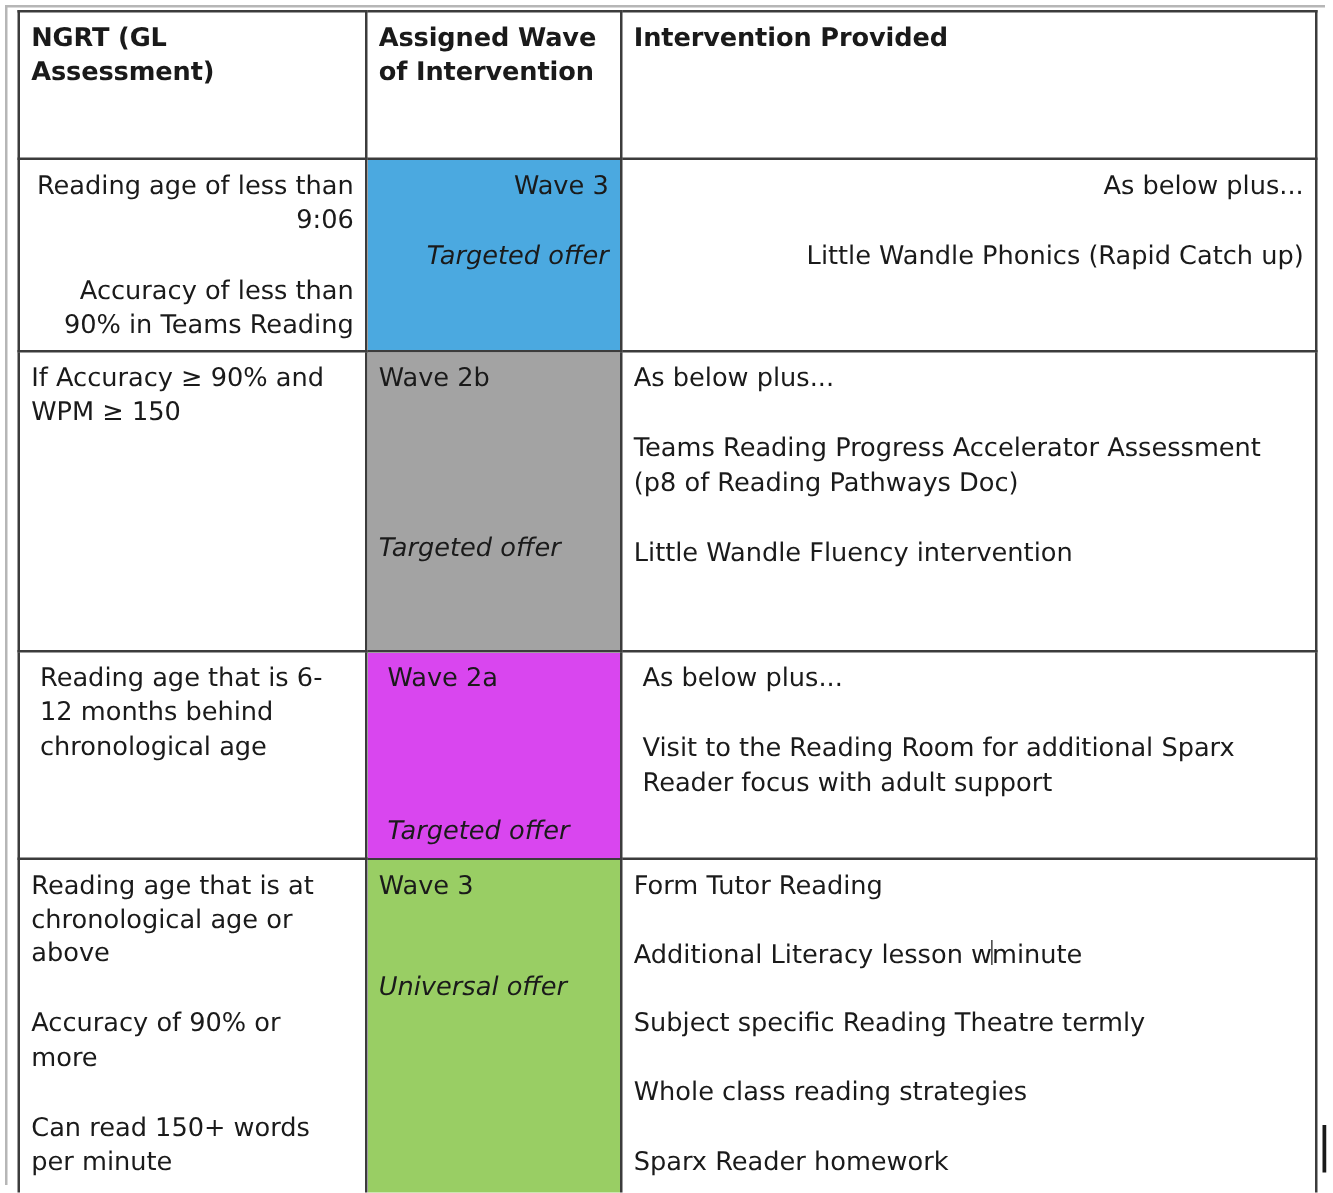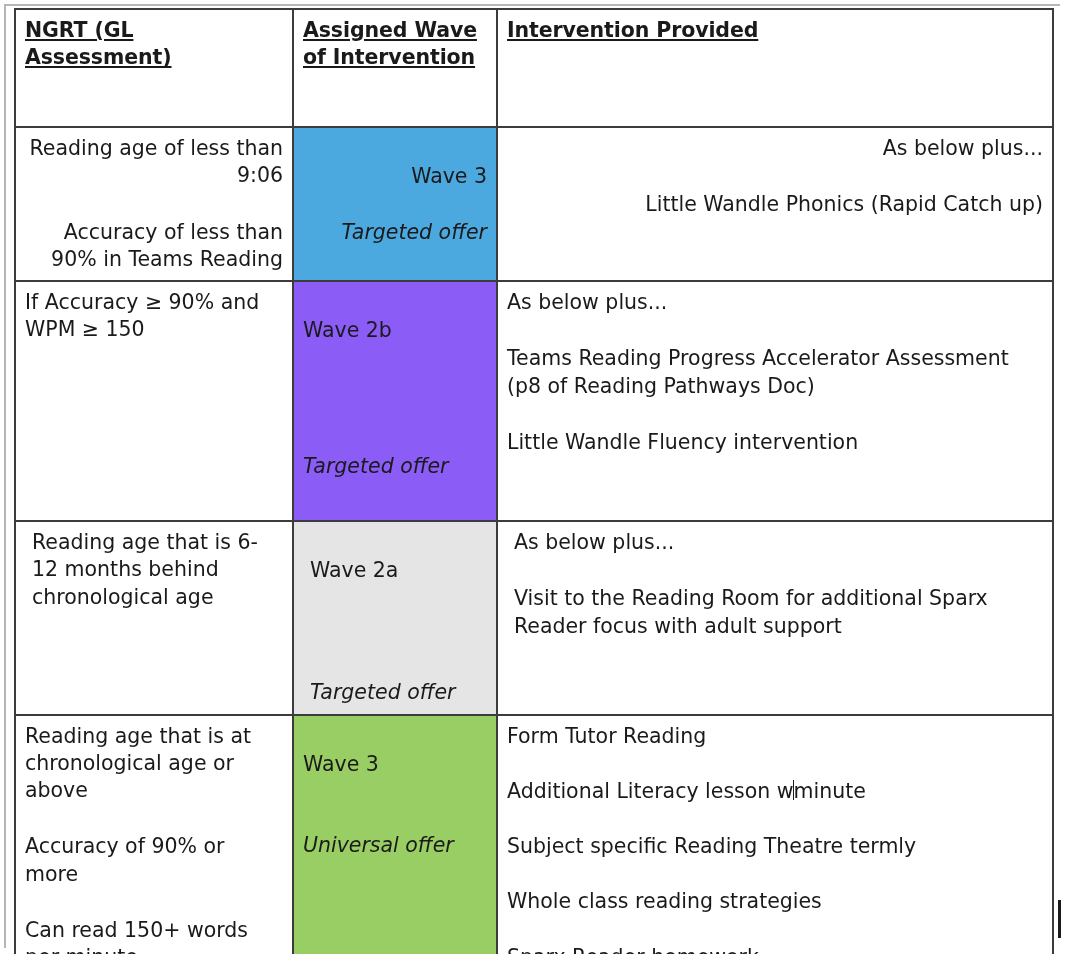--- a/index.html
+++ b/index.html
@@ -56,49 +56,48 @@
     color: #1a1a1a;
     box-sizing: border-box;
   }
 
   col.c1 { width: 278px; }
   col.c2 { width: 204px; }
   col.c3 { width: 556px; }
 
   td.hdr {
     font-weight: bold;
-    text-decoration: underline;
     font-size: 20.5px;
     line-height: 1.32;
     letter-spacing: -0.1px;
   }
   tr.header-row td { height: 118px; }
 
   tr.row-w3  td { height: 138px; text-align: right; }
   tr.row-w2b td { height: 240px; }
   tr.row-w2a td { height: 145px; padding-left: 16px; }
   tr.row-w1  td { height: 320px; }
 
   .wave-cell { position: relative; }
-  .wave-label { display: block; margin-top: 28px; }
+  .wave-label { display: block; }
   .offer-label { display: block; font-style: italic; }
 
   
   .offer-w3  { margin-top: 29px; }
   .offer-w2b { margin-top: 109px; }
   .offer-w2a { margin-top: 95px; }
   .offer-w1  { margin-top: 54px; }
 
   .line      { display: block; }
   .line.gap1 { margin-top: 29px; }
   .line.gap2 { margin-top: 28px; }
 
   .blue  { background: #4ba9e0; }
-  .yellow{ background: #8b5cf6; }
-  .cream { background: #e5e5e5; }
+  .yellow{ background: #a3a3a3; }
+  .cream { background: #d946ef; }
   .green { background: #99ce64; }
 
   
   .caret {
     display: inline-block;
     width: 1px;
     height: 0.95em;
     background: #1a1a1a;
     vertical-align: -2px;
     margin: 0 -0.5px;

